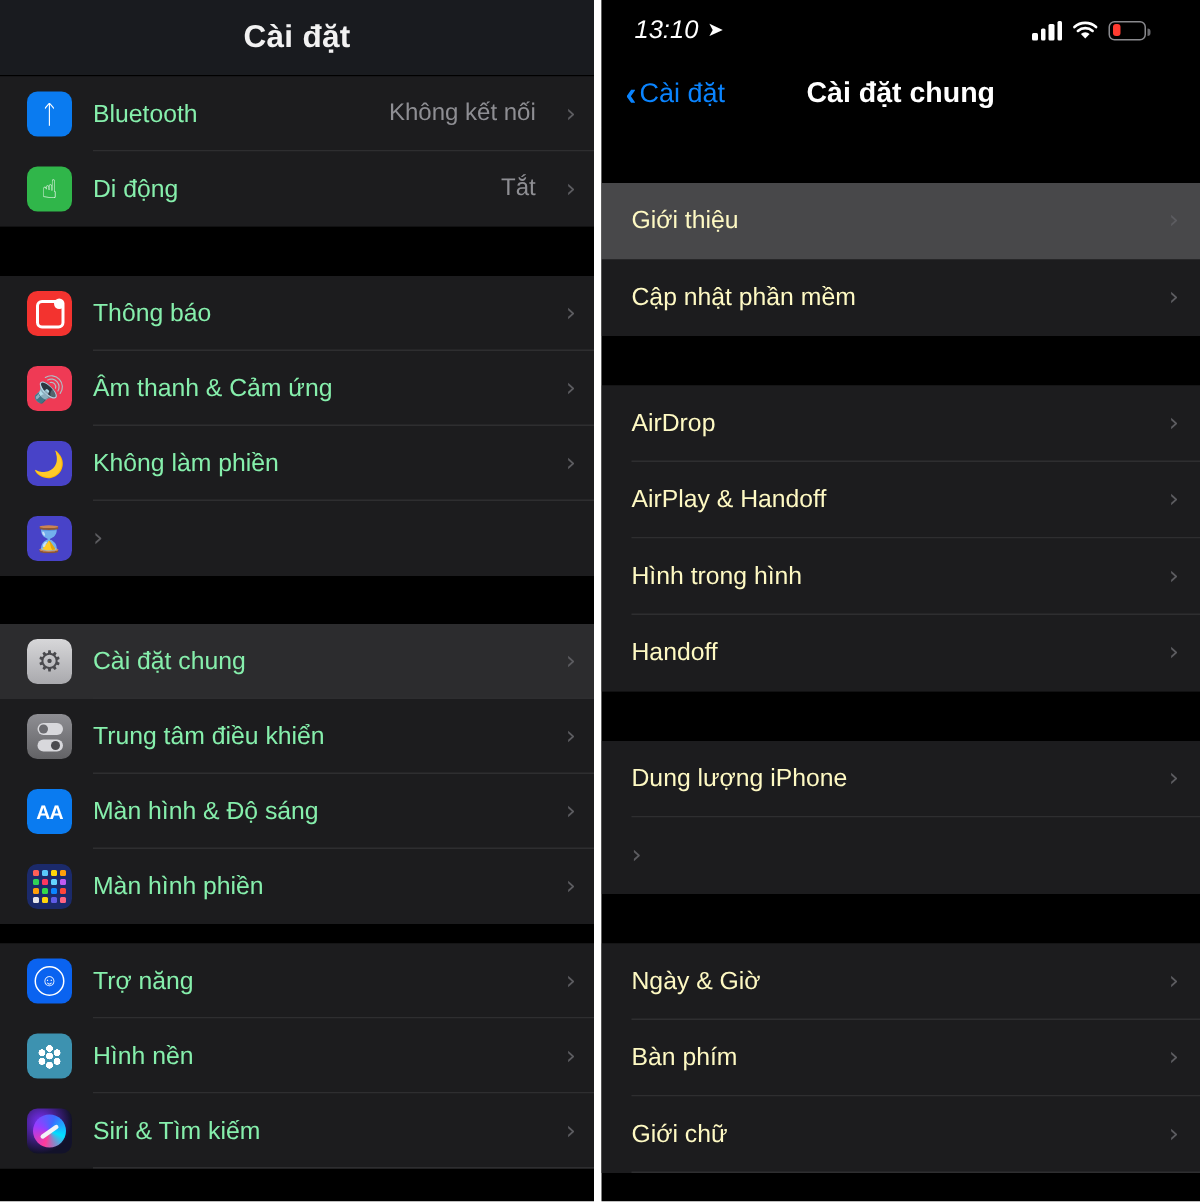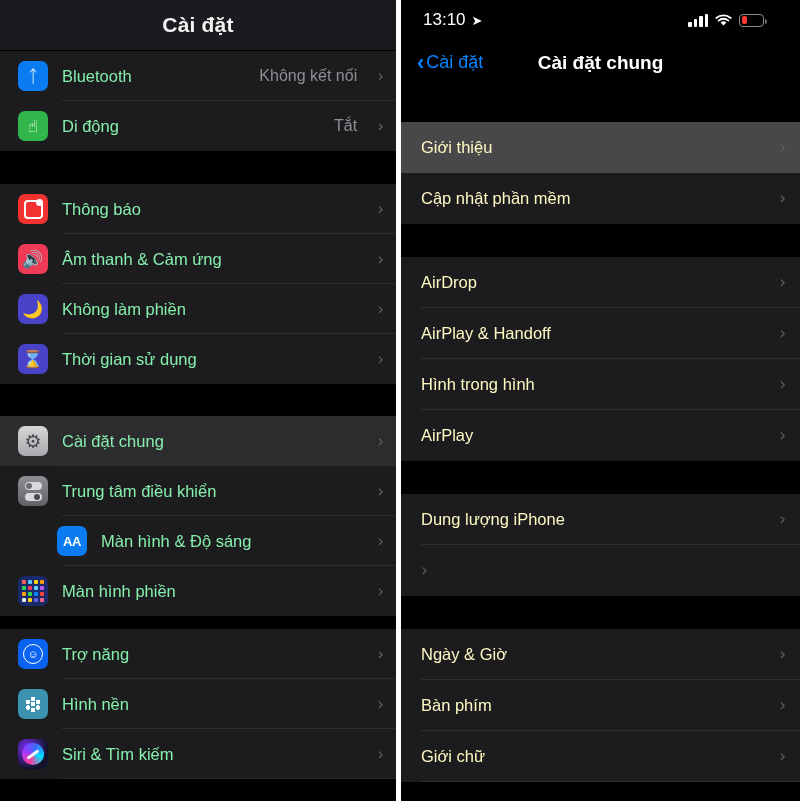--- a/index.html
+++ b/index.html
@@ -99,20 +99,21 @@
 
   
   .status-bar {
     height: 40px;
     background: #000;
     display: flex;
     align-items: center;
     justify-content: space-between;
     padding: 0 36px 0 22px;
     box-sizing: border-box;
+    font-style: italic;
   }
   .status-left {
     display: flex; align-items: center; gap: 6px;
     color: #ffffff; font-size: 17px; font-weight: 500;
   }
   .status-right { display: flex; align-items: flex-end; gap: 7px; }
 
   .bars { display: flex; align-items: flex-end; gap: 2px; height: 13px; }
   .bars i { display:block; width: 3.5px; background: #ffffff; border-radius: 1px; }
   .bars i:nth-child(1){ height: 5px; }
@@ -178,21 +179,21 @@
 
   
   .ic-bluetooth { background: #0a7bf0; }
   .ic-cellular  { background: #30b64a; }
   .ic-notif     { background: #f3332f; }
   .ic-sound     { background: #ef3a55; }
   .ic-dnd       { background: #4843c8; }
   .ic-screen    { background: #4843c8; }
   .ic-general   { background: linear-gradient(180deg,#d7d7d9,#a9a9ad); }
   .ic-control   { background: linear-gradient(180deg,#8e8e93,#636366); }
-  .ic-display   { background: #0a7bf0; margin-left: 39px; }
+  .ic-display   { background: #0a7bf0; }
   .ic-home      { background: #1b2a6b; }
   .ic-access    { background: #0a63f0; }
   .ic-wallpaper { background: #3d92b0; }
   .ic-siri      { background: radial-gradient(circle at 30% 30%, #7b2ff7, #12122a 70%); }
 
   .glyph { color:#fff; font-size: 17px; line-height: 1; }
   .glyph-dark { color:#4a4a4e; font-size: 19px; line-height:1; }
 
   .notif-sq {
     width: 15px; height: 15px;
@@ -310,21 +311,20 @@
           <span class="glyph">🌙</span>
         </div>
         <div class="row-label">Không làm phiền</div>
         <div class="chev">›</div>
         <div class="sep"></div>
       </div>
       <div class="row no-sep">
         <div class="icon-box ic-screen">
           <span class="glyph">⌛</span>
         </div>
-        <div class="row-label">Thời gian sử dụng</div>
         <div class="chev">›</div>
 
       </div>
     </div>
 
     <div class="gap" style="height:32px"></div>
 
     <div class="group">
       <div class="row highlight">
         <div class="icon-box ic-general">
@@ -473,21 +473,21 @@
         <div class="r-label">AirPlay &amp; Handoff</div>
         <div class="chev">›</div>
         <div class="sep"></div>
       </div>
       <div class="r-row">
         <div class="r-label">Hình trong hình</div>
         <div class="chev">›</div>
         <div class="sep"></div>
       </div>
       <div class="r-row no-sep">
-        <div class="r-label">AirPlay</div>
+        <div class="r-label">Handoff</div>
         <div class="chev">›</div>
 
       </div>
     </div>
 
     <div class="gap" style="height:33px"></div>
 
     <div class="group">
       <div class="r-row">
         <div class="r-label">Dung lượng iPhone</div>

